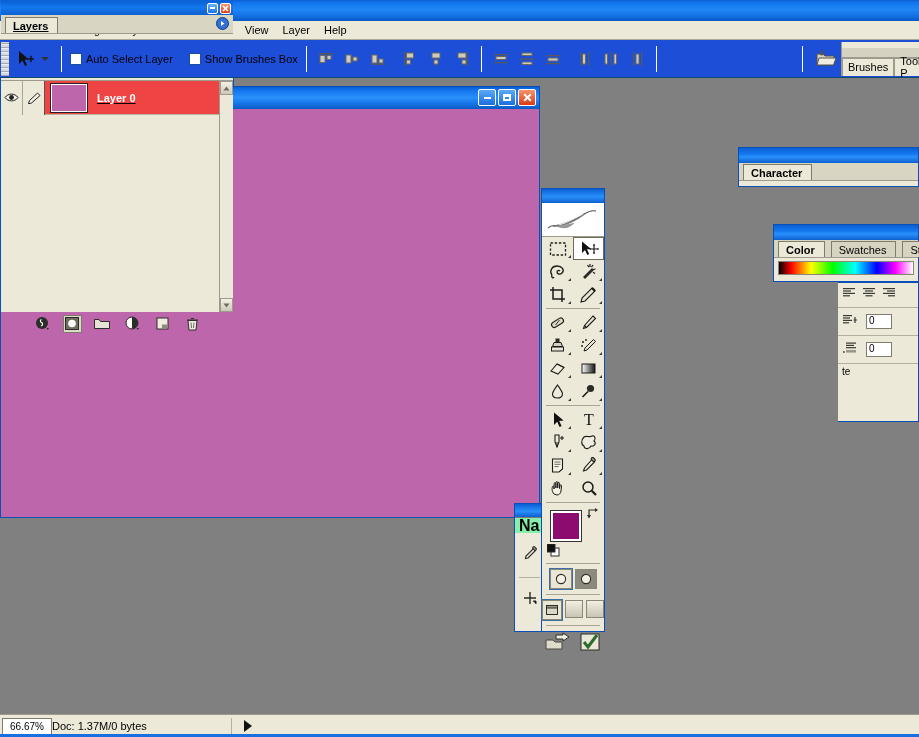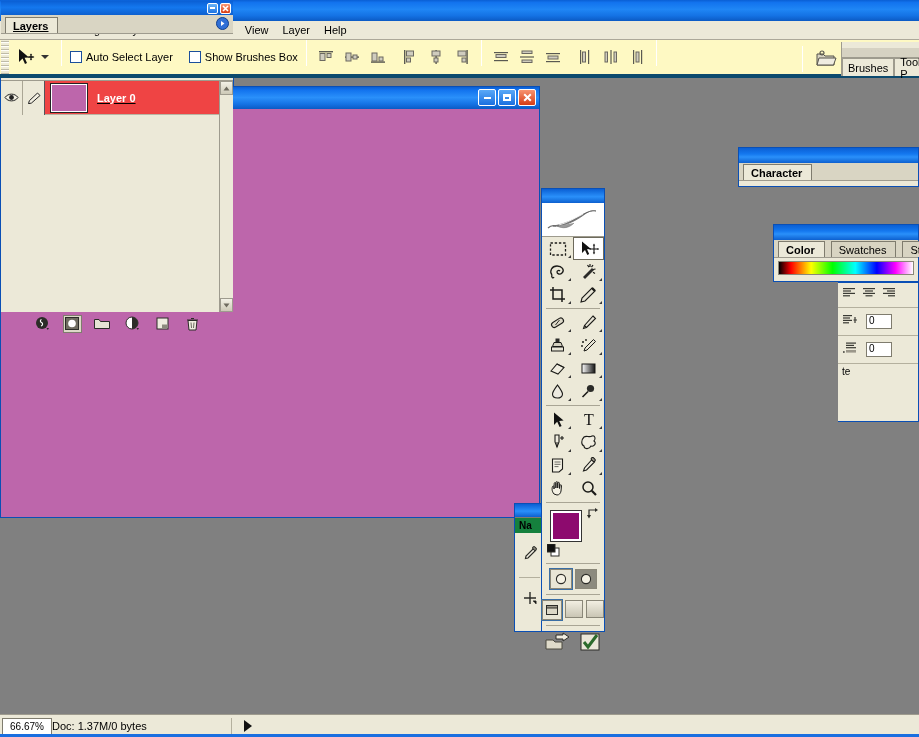--- a/index.html
+++ b/index.html
@@ -28,22 +28,22 @@
   .menubar{
     position:absolute; left:0; top:21px; width:919px; height:19px;
     background:#ece9d8; border-bottom:1px solid #aca899;
     display:flex; align-items:center; padding-left:4px;
   }
   .menu-item{ padding:2px 7px; font-size:11px; color:#000; cursor:default; white-space:nowrap;}
 
   
   .optionsbar{
     position:absolute; left:0; top:40px; width:919px; height:38px;
-    background:#fef9c3; border-bottom:4px solid #0c4a6e;
-    display:flex; 
+    background:#1d4ed8; border-bottom:1px solid #0c4a6e;
+    display:flex; align-items:center;
   }
   .grip{ width:8px; height:34px; margin-left:1px;
     background:repeating-linear-gradient(to bottom, #ece9d8 0 1px, #b8b4a4 1px 2px, #fff 2px 3px, #ece9d8 3px 4px);
     opacity:.9;}
   .tool-indicator{ display:flex; align-items:center; padding:0 4px 0 6px; }
   .tool-glyph{ width:22px; height:22px; position:relative;}
   .tri-down{ width:0;height:0;border-left:4px solid transparent;border-right:4px solid transparent;border-top:4px solid #333; margin-left:4px;}
   .vsep{ width:1px; height:26px; background:#b0ac9c; border-right:1px solid #fff; margin:0 8px;}
   .chk-row{ display:flex; align-items:center; gap:16px; }
   .chk{ display:flex; align-items:center; gap:4px; }
@@ -132,21 +132,21 @@
   .tb-modes{ display:flex; justify-content:center; gap:3px; padding:3px 0;}
   .mode-btn{ width:22px;height:20px; border:1px solid #8a8778; background:#ddd9c8; display:flex;align-items:center;justify-content:center;}
   .mode-btn.sel{ background:#e9e6d6; box-shadow:0 0 0 1px #3a6ea5;}
   .mode-btn.dark{ background:#8c8a7e;}
   .screen-btn{ width:20px;height:18px; border:1px solid #8a8778; background:linear-gradient(to bottom,#f2efe2,#c9c5b4);}
   .tb-bottom{ display:flex; justify-content:center; gap:8px; padding:4px 0;}
 
   
   #navigator-panel{ left:514px; top:503px; width:31px; height:129px;}
   .nav-title{height:13px; background:linear-gradient(to bottom,#0a5fd4,#2a90fa 55%,#0d60cf);}
-  .nav-tab{ height:16px; font-size:10px; font-weight:bold; padding-left:4px; background:#15803d;
+  .nav-tab{ height:16px; font-size:16px; font-weight:bold; padding-left:4px; background:#86efac;
     border:1px solid #7f7c6e; border-left:none; border-bottom:none; display:flex;align-items:center;}
 
   
   #layers-panel{ left:609px; top:273px; width:234px; height:358px; border:1px solid #0a4fb5;text-decoration:underline;}
   .lp-titlebar{
     height:14px; position:relative;
     background:linear-gradient(to bottom,#0a5fd4 0%,#1478ef 45%,#0d60cf 100%);
     display:flex; justify-content:flex-end; align-items:center; padding-right:2px; gap:2px;
   }
   .lp-btn{ width:11px;height:11px;border:1px solid #fff;border-radius:2px;display:flex;align-items:center;justify-content:center;

